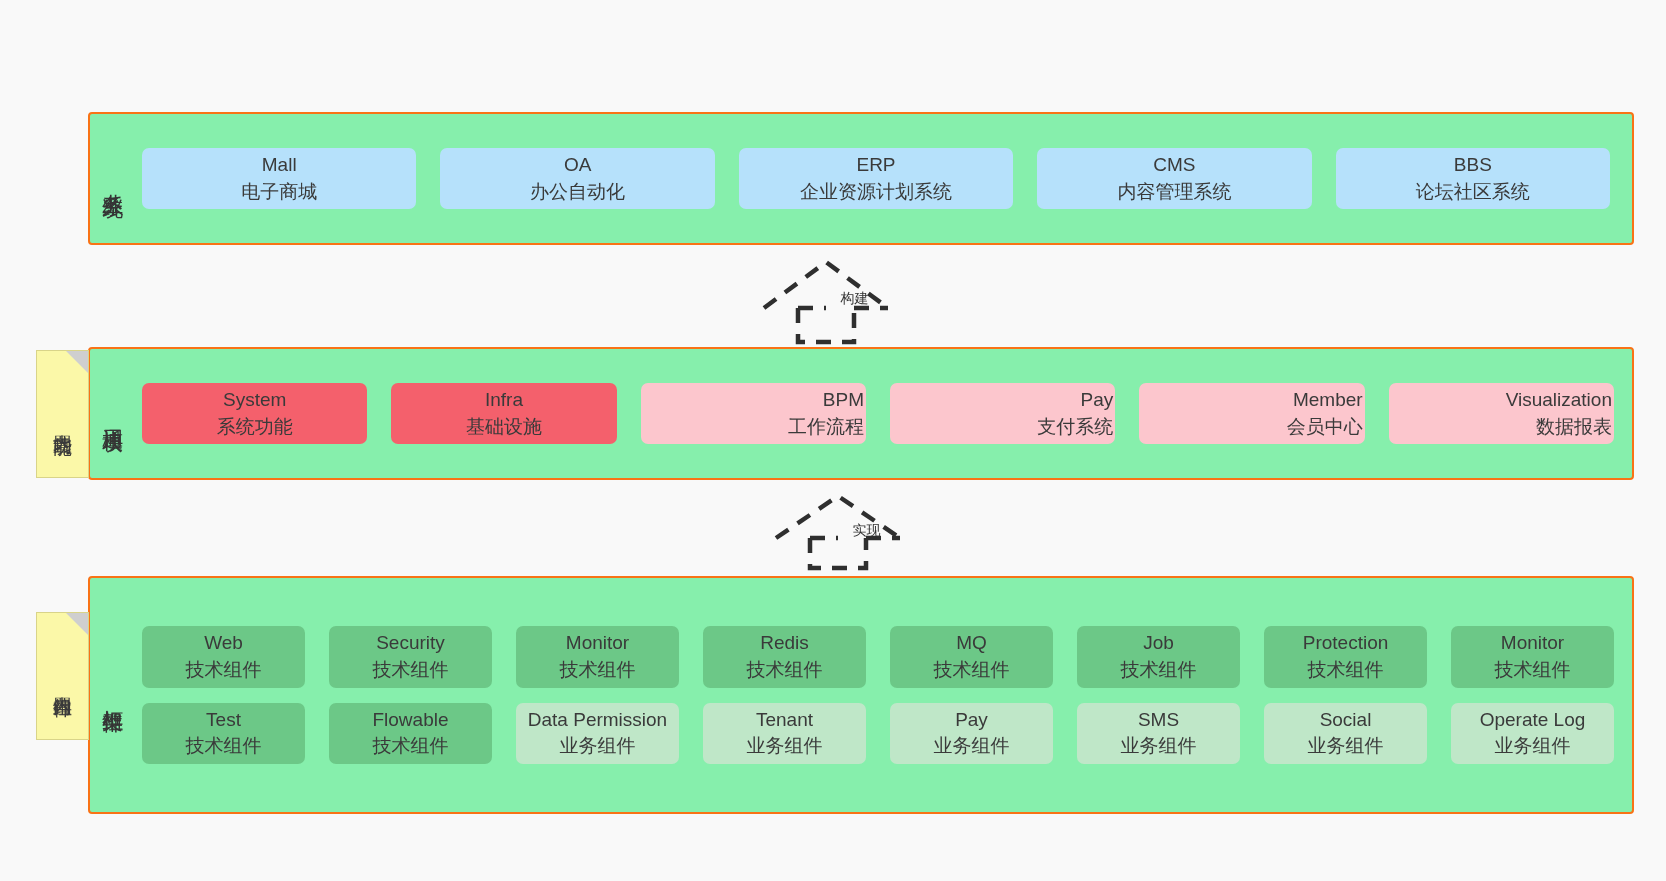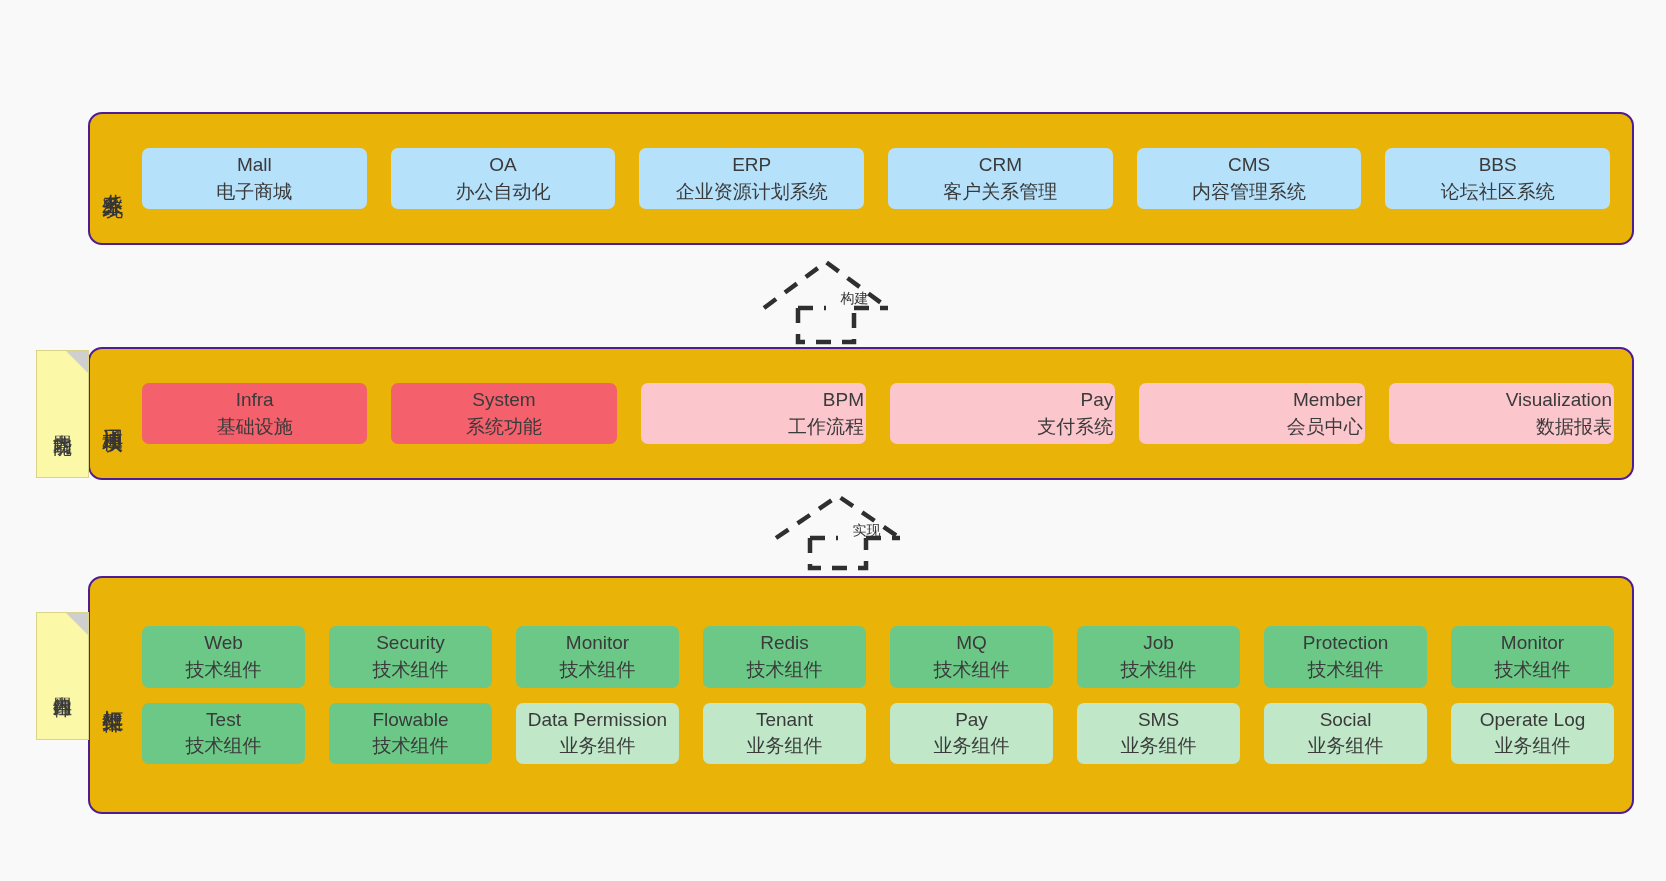--- a/index.html
+++ b/index.html
@@ -18,23 +18,23 @@
   .canvas {
     position: absolute;
     left: 0; top: 0;
     width: 1666px;
     height: 881px;
   }
 
   
   .layer {
     position: absolute;
-    background: #eab308;
-    border: 2px solid #4c1d95;
-    border-radius: 14px;
+    background: #86efac;
+    border: 2px solid #f97316;
+    border-radius: 4px;
     box-sizing: border-box;
     display: flex;
     align-items: center;
   }
   .layer-title {
     width: 46px;
     flex: 0 0 46px;
     display: flex;
     align-items: center;
     justify-content: center;
@@ -160,24 +160,20 @@
         </div>
         <div class="cell c-blue">
           <span class="l1">OA</span>
           <span class="l2">办公自动化</span>
         </div>
         <div class="cell c-blue">
           <span class="l1">ERP</span>
           <span class="l2">企业资源计划系统</span>
         </div>
         <div class="cell c-blue">
-          <span class="l1">CRM</span>
-          <span class="l2">客户关系管理</span>
-        </div>
-        <div class="cell c-blue">
           <span class="l1">CMS</span>
           <span class="l2">内容管理系统</span>
         </div>
         <div class="cell c-blue">
           <span class="l1">BBS</span>
           <span class="l2">论坛社区系统</span>
         </div>
       </div>
     </div>
   </div>
@@ -190,26 +186,26 @@
       <path d="M 104 52 L 138 52" fill="none" stroke="#2f2f2f" stroke-width="4.5" stroke-dasharray="15 11" stroke-linecap="butt"></path>
     </svg>
     <span class="arrow-label">构建</span>
   </div>
 
   <div class="layer" id="layer-common">
     <div class="layer-title">通用模块</div>
     <div class="layer-body">
       <div class="row">
         <div class="cell c-red">
+          <span class="l1">System</span>
+          <span class="l2">系统功能</span>
+        </div>
+        <div class="cell c-red">
           <span class="l1">Infra</span>
           <span class="l2">基础设施</span>
-        </div>
-        <div class="cell c-red">
-          <span class="l1">System</span>
-          <span class="l2">系统功能</span>
         </div>
         <div class="cell c-pink">
           <span class="l1">BPM</span>
           <span class="l2">工作流程</span>
         </div>
         <div class="cell c-pink">
           <span class="l1">Pay</span>
           <span class="l2">支付系统</span>
         </div>
         <div class="cell c-pink">

